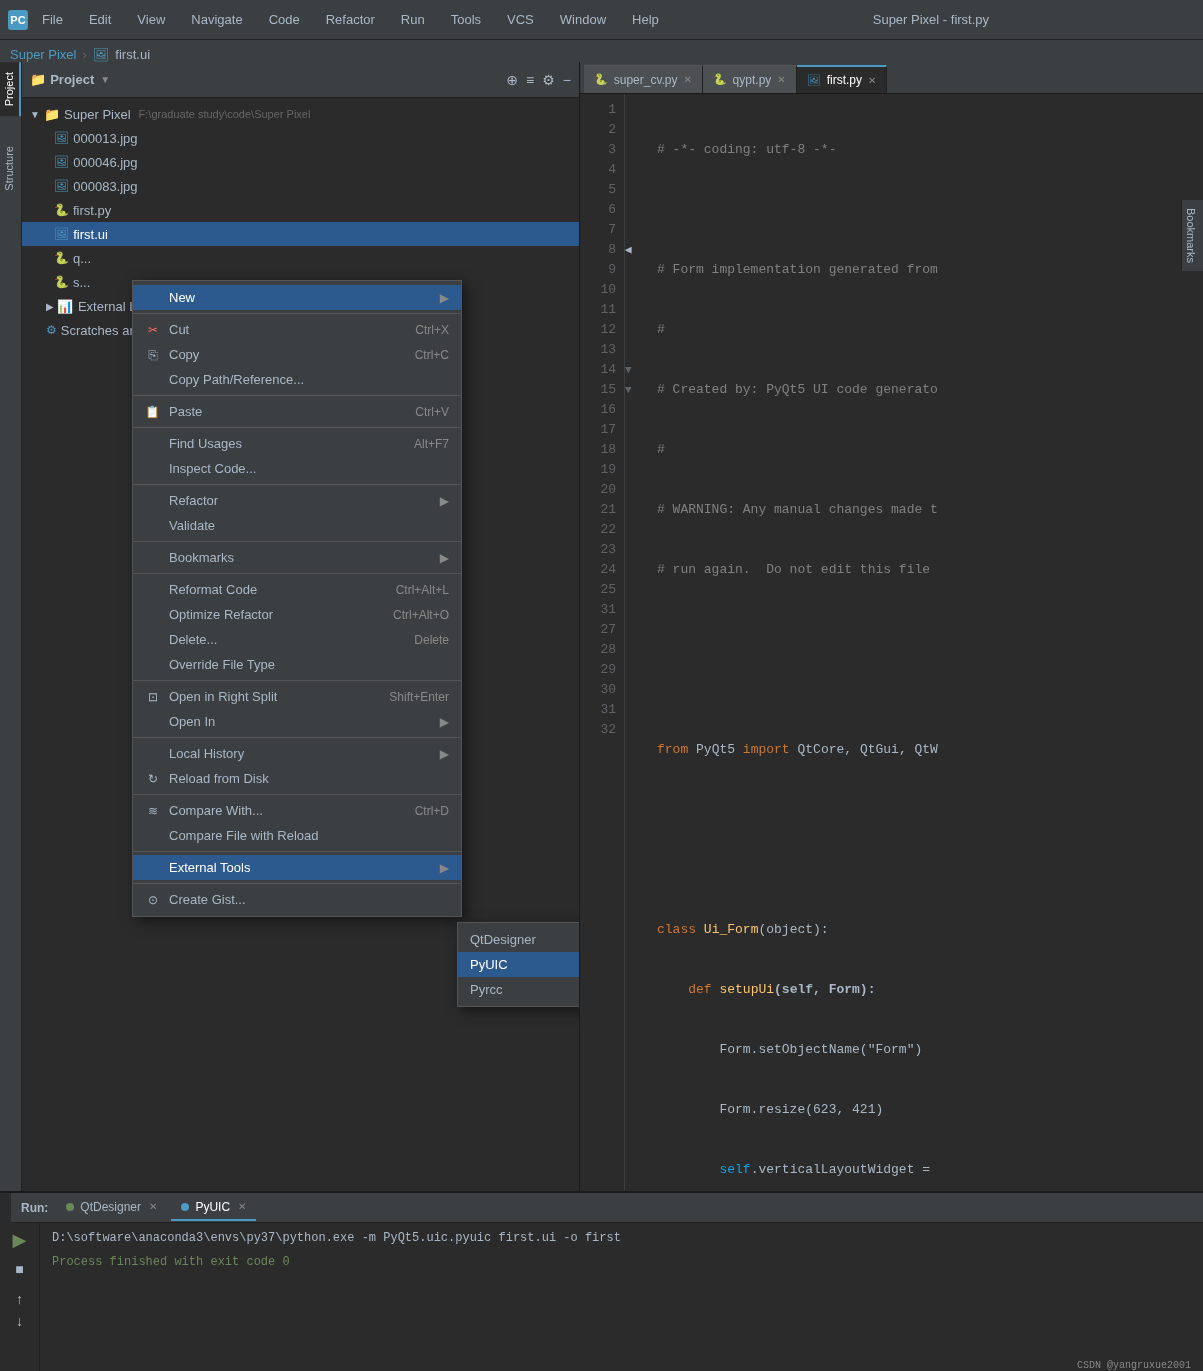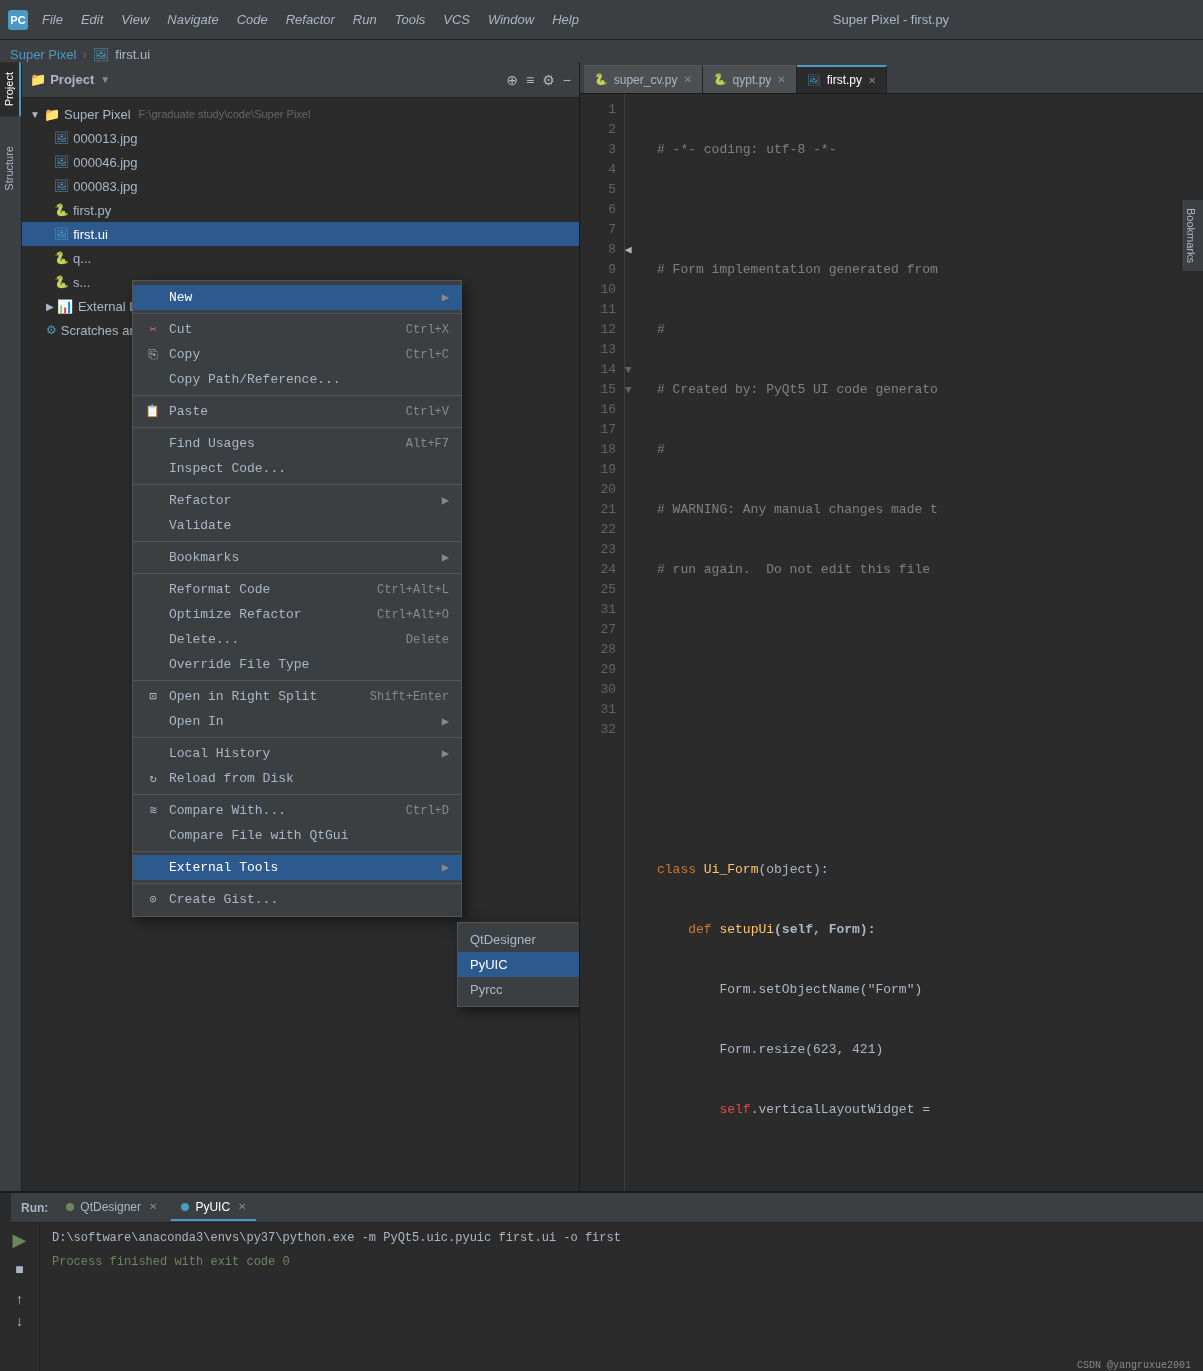--- a/index.html
+++ b/index.html
@@ -25,21 +25,21 @@
     }
     .title-bar-icon {
       width: 20px; height: 20px;
       margin-right: 6px;
       background: #4a9ac4;
       border-radius: 3px;
       display: flex; align-items: center; justify-content: center;
       font-size: 11px; color: white; font-weight: bold;
     }
     .menu-bar {
-      display: flex; align-items: center; gap: 2px; font-style: italic;
+      display: flex; align-items: center; gap: 10px;
     }
     .menu-item {
       padding: 4px 8px;
       color: #a9b7c6;
       cursor: pointer;
       border-radius: 3px;
     }
     .title-center {
       flex: 1; text-align: center; color: #a9b7c6; font-size: 13px;
     }
@@ -105,21 +105,20 @@
     .context-menu {
       position: absolute;
       top: 218px;
       left: 110px;
       width: 330px;
       background: #3c3f41;
       border: 1px solid #555;
       box-shadow: 4px 4px 12px rgba(0,0,0,0.5);
       z-index: 100;
       padding: 4px 0;
-      font-family: Liberation Mono, monospace;
     }
     .ctx-item {
       display: flex;
       align-items: center;
       padding: 5px 12px;
       cursor: pointer;
       color: #a9b7c6;
       font-size: 13px;
       position: relative;
       gap: 8px;
@@ -493,21 +492,21 @@
         <span class="ctx-label">Reload from Disk</span>
       </div>
       <div class="ctx-separator"></div>
       <div class="ctx-item">
         <span class="ctx-icon">≋</span>
         <span class="ctx-label">Compare With...</span>
         <span class="ctx-shortcut">Ctrl+D</span>
       </div>
       <div class="ctx-item">
         <span class="ctx-icon"></span>
-        <span class="ctx-label">Compare File with QtGui</span>
+        <span class="ctx-label">Compare File with Reload</span>
       </div>
       <div class="ctx-separator"></div>
 
       <div class="ctx-item highlighted">
         <span class="ctx-icon"></span>
         <span class="ctx-label">External Tools</span>
         <span class="ctx-arrow">▶</span>
       </div>
       <div class="ctx-separator"></div>
       <div class="ctx-item">
@@ -616,27 +615,28 @@
         <div style="color:#808080;"># -*- coding: utf-8 -*-</div>
         <div>&nbsp;</div>
         <div style="color:#808080;"># Form implementation generated from</div>
         <div style="color:#808080;">#</div>
         <div style="color:#808080;"># Created by: PyQt5 UI code generato</div>
         <div style="color:#808080;">#</div>
         <div style="color:#808080;"># WARNING: Any manual changes made t</div>
         <div style="color:#808080;"># run again.  Do not edit this file</div>
         <div>&nbsp;</div>
         <div>&nbsp;</div>
+        <div><span style="color:#cc7832;">from</span> <span style="color:#a9b7c6;">PyQt5</span> <span style="color:#cc7832;">import</span> <span style="color:#a9b7c6;">QtCore, QtGui, QtW</span></div>
         <div>&nbsp;</div>
         <div>&nbsp;</div>
         <div><span style="color:#cc7832;">class</span> <span style="color:#ffc66d;">Ui_Form</span><span style="color:#a9b7c6;">(object):</span></div>
         <div><span style="color:#a9b7c6;">    </span><span style="color:#cc7832;">def</span> <span style="color:#ffc66d;">setupUi</span><span style="color:#a9b7c6;font-weight:bold;">(self, Form):</span></div>
         <div><span style="color:#a9b7c6;">        Form.setObjectName("Form")</span></div>
         <div><span style="color:#a9b7c6;">        Form.resize(623, 421)</span></div>
-        <div><span style="color:#a9b7c6;">        </span><span style="color:#ef4444;margin-top:36px;">self</span><span style="color:#a9b7c6;">.verticalLayoutWidget =</span></div>
+        <div><span style="color:#a9b7c6;">        </span><span style="color:#0ea5e9;margin-top:36px;">self</span><span style="color:#a9b7c6;">.verticalLayoutWidget =</span></div>
         
         
         
         
         
         
         
         
         
         

